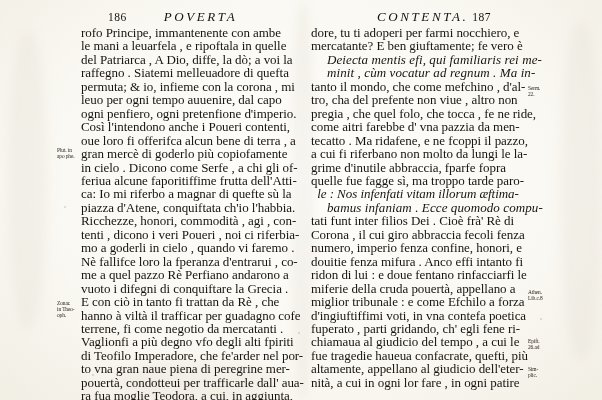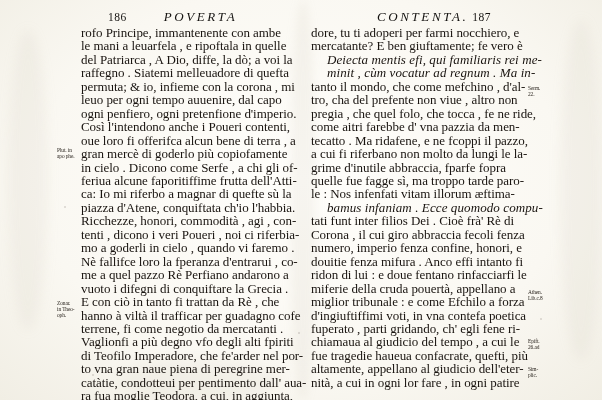--- a/index.html
+++ b/index.html
@@ -100,38 +100,38 @@
       <span class="ln">mo a goderli in cielo ,  quando vi faremo .</span>
       <span class="ln">Nè fallifce loro la fperanza d'entrarui , co-</span>
       <span class="ln">me a quel pazzo Rè Perfiano andarono a</span>
       <span class="ln">vuoto i difegni  di  conquiftare la Grecia .</span>
       <span class="ln">E con ciò in tanto fi trattan da  Rè ,  che</span>
       <span class="ln">hanno à viltà il trafficar per guadagno cofe</span>
       <span class="ln">terrene,  fi come  negotio  da  mercatanti .</span>
       <span class="ln">Vaglionfi a più degno vfo degli alti fpiriti</span>
       <span class="ln">di Teofilo Imperadore, che fe'arder nel por-</span>
       <span class="ln">to  vna gran naue piena di peregrine  mer-</span>
-      <span class="ln">catàtie, condotteui per pentimento dall' aua-</span>
+      <span class="ln">pouertà, condotteui per trafficarle dall' aua-</span>
       <span class="ln">ra fua moglie Teodora,  a cui, in  aggiunta,</span>
     </div>
 
   <div class="col" id="col-right">
       <span class="ln">dore, tu ti adoperi per farmi nocchiero, e</span>
       <span class="ln">mercatante?  E ben giuftamente; fe vero è</span>
       <span class="ln it">Deiecta mentis efi, qui familiaris rei me-</span>
       <span class="ln it">minit , cùm vocatur ad regnum . Ma in-</span>
       <span class="ln">tanto il mondo, che come mefchino , d'al-</span>
       <span class="ln">tro, cha del prefente non viue , altro non</span>
       <span class="ln">pregia , che quel folo, che tocca , fe ne ride,</span>
       <span class="ln">come  aitri farebbe  d' vna pazzia da men-</span>
       <span class="ln">tecatto .  Ma ridafene, e ne fcoppi il pazzo,</span>
       <span class="ln">a cui fi riferbano non molto da lungi le la-</span>
       <span class="ln">grime d'inutile abbraccia, fparfe fopra</span>
       <span class="ln">quelle fue fagge sì, ma troppo tarde paro-</span>
-      <span class="ln" style="">le :  Nos infenfati vitam illorum æftima-</span>
+      <span class="ln" style="font-style: italic; text-align: center;">le :  Nos infenfati vitam illorum æftima-</span>
       <span class="ln it">bamus infaniam .  Ecce quomodo compu-</span>
       <span class="ln" style="">tati funt  inter  filios Dei . Cioè frà' Rè di</span>
       <span class="ln">Corona , il cui giro abbraccia fecoli fenza</span>
       <span class="ln">numero,  imperio fenza confine, honori, e</span>
       <span class="ln">douitie fenza mifura .  Anco effi intanto fi</span>
       <span class="ln">ridon di lui :  e doue  fentano rinfacciarfi le</span>
       <span class="ln">miferie della cruda pouertà, appellano a</span>
       <span class="ln">miglior tribunale :  e come Efchilo a forza</span>
       <span class="ln">d'ingiuftiffimi voti, in vna contefa poetica</span>
       <span class="ln">fuperato ,  parti gridando, ch' egli fene ri-</span>

